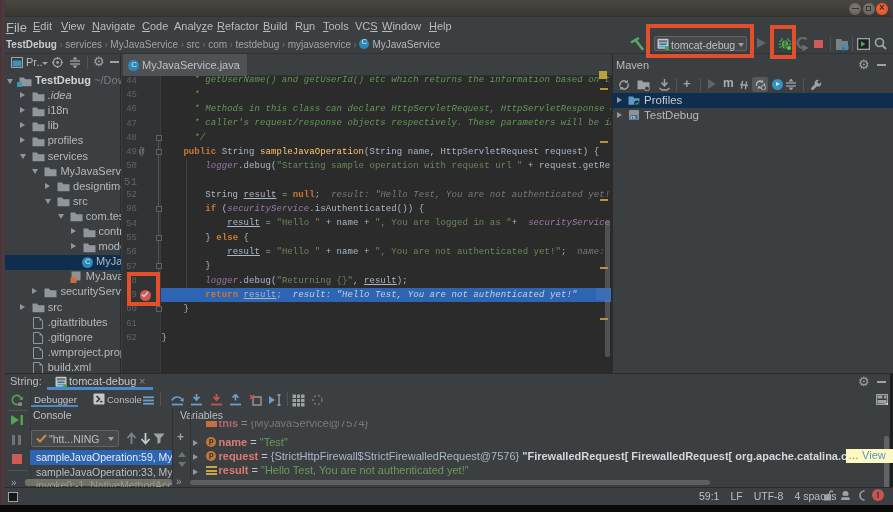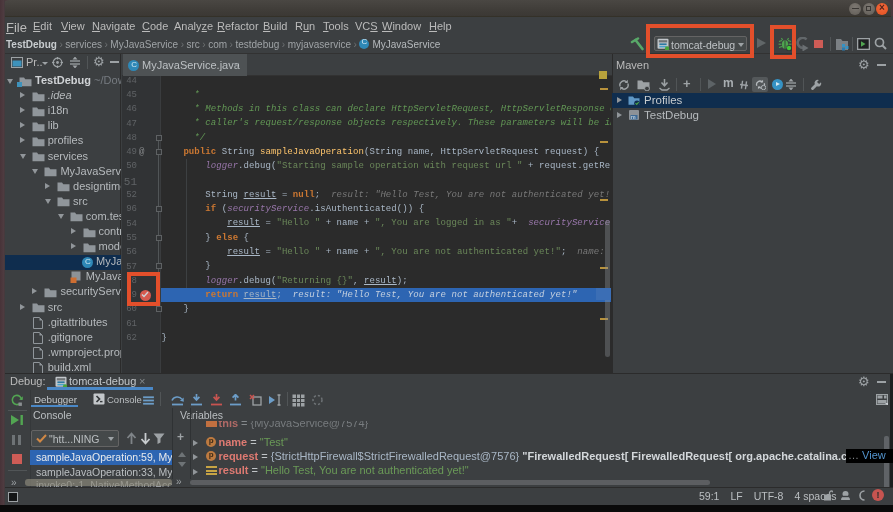--- a/index.html
+++ b/index.html
@@ -258,20 +258,21 @@
 <div class="abs" style="left:155.5px;top:148.9px;width:6px;height:6px;background:#313335;border:1px solid #5e6163;"></div>
 <div class="abs" style="left:155.5px;top:206.1px;width:6px;height:6px;background:#313335;border:1px solid #5e6163;"></div>
 <div class="abs" style="left:155.5px;top:234.7px;width:6px;height:6px;background:#313335;border:1px solid #5e6163;"></div>
 <div class="abs" style="left:155.5px;top:263.3px;width:6px;height:6px;background:#313335;border:1px solid #5e6163;"></div>
 <div class="abs" style="left:155.5px;top:306.2px;width:6px;height:6px;background:#313335;border:1px solid #5e6163;"></div>
 <div class="abs" style="left:139.5px;top:289.7px;width:11px;height:11px;border-radius:6px;background:#d6594f;"></div>
 <svg class="abs" style="left:141px;top:291.3px;" width="8" height="7" viewBox="0 0 8 7">
 <path d="M1 3.5 L3 5.5 L7 1" stroke="#cdd3d8" stroke-width="1.4" fill="none"></path>
     </svg>
 <div class="abs" style="left:161.5px;top:76px;width:449px;height:297px;overflow:hidden;">
+      <div class="abs nowrap mono" style="left:0px;top:-0.6px;font-size:9px;letter-spacing:0.07px;"><span style="color:#629755;font-style:italic;">      * getUserName() and getUserId() etc which returns the information based on t</span></div>
       <div class="abs nowrap mono" style="left:0px;top:13.7px;font-size:9px;letter-spacing:0.07px;"><span style="color:#629755;font-style:italic;">      *</span></div>
       <div class="abs nowrap mono" style="left:0px;top:28.0px;font-size:9px;letter-spacing:0.07px;"><span style="color:#629755;font-style:italic;">      * Methods in this class can declare HttpServletRequest, HttpServletResponse o</span></div>
       <div class="abs nowrap mono" style="left:0px;top:42.3px;font-size:9px;letter-spacing:0.07px;"><span style="color:#629755;font-style:italic;">      * caller's request/response objects respectively. These parameters will be in</span></div>
       <div class="abs nowrap mono" style="left:0px;top:56.6px;font-size:9px;letter-spacing:0.07px;"><span style="color:#629755;font-style:italic;">      */</span></div>
       <div class="abs nowrap mono" style="left:0px;top:70.9px;font-size:9px;letter-spacing:0.07px;"><span style="color:#a9b7c6;">    </span><span style="color:#cc7832;font-weight:bold;">public</span><span style="color:#a9b7c6;"> String </span><span style="color:#ffc66d;">sampleJavaOperation</span><span style="color:#a9b7c6;">(String </span><span style="color:#a9b7c6;">name</span><span style="color:#a9b7c6;">, HttpServletRequest </span><span style="color:#a9b7c6;">request</span><span style="color:#a9b7c6;">) {</span></div>
       <div class="abs nowrap mono" style="left:0px;top:85.2px;font-size:9px;letter-spacing:0.07px;"><span style="color:#a9b7c6;">        </span><span style="color:#9876aa;font-style:italic;">logger</span><span style="color:#a9b7c6;">.debug(</span><span style="color:#6a8759;">"Starting sample operation with request url "</span><span style="color:#a9b7c6;"> + </span><span style="color:#a9b7c6;">request</span><span style="color:#a9b7c6;">.getRe</span></div>
       <div class="abs nowrap mono" style="left:0px;top:99.5px;font-size:9px;letter-spacing:0.07px;"></div>
       <div class="abs nowrap mono" style="left:0px;top:113.8px;font-size:9px;letter-spacing:0.07px;"><span style="color:#a9b7c6;">        String </span><span style="color:#a9b7c6;text-decoration:underline;">result</span><span style="color:#a9b7c6;"> = </span><span style="color:#cc7832;font-weight:bold;">null</span><span style="color:#a9b7c6;">;</span><span style="color:#787878;font-style:italic;">  result: "Hello Test, You are not authenticated yet!</span></div>
       <div class="abs nowrap mono" style="left:0px;top:128.1px;font-size:9px;letter-spacing:0.07px;"><span style="color:#a9b7c6;">        </span><span style="color:#cc7832;font-weight:bold;">if</span><span style="color:#a9b7c6;"> (</span><span style="color:#9876aa;font-style:italic;">securityService</span><span style="color:#a9b7c6;">.isAuthenticated()) {</span></div>
       <div class="abs nowrap mono" style="left:0px;top:142.4px;font-size:9px;letter-spacing:0.07px;"><span style="color:#a9b7c6;">            </span><span style="color:#a9b7c6;text-decoration:underline;">result</span><span style="color:#a9b7c6;"> = </span><span style="color:#6a8759;">"Hello "</span><span style="color:#a9b7c6;"> + </span><span style="color:#a9b7c6;">name</span><span style="color:#a9b7c6;"> + </span><span style="color:#6a8759;">", You are logged in as "</span><span style="color:#a9b7c6;">+  </span><span style="color:#9876aa;font-style:italic;">securityService</span></div>
@@ -348,21 +349,21 @@
     </svg>
 <div class="abs nowrap" style="left:644px;top:94px;font-size:11.5px;color:#c7cbce;">Profiles</div>
 <div class="abs" style="left:617.0px;top:111.5px;width:0;height:0;border-top:3.8px solid transparent;border-bottom:3.8px solid transparent;border-left:5px solid #91969a;"></div>
 <svg class="abs" style="left:628px;top:109px;" width="12" height="12" viewBox="0 0 12 12">
 <rect x="1" y="1" width="10" height="10" rx="1" fill="#8d9297"></rect>
 <rect x="2.5" y="6" width="7" height="4.5" fill="#3d6a96"></rect>
 <text x="3" y="10" font-size="5.5" fill="#e8eef2" font-family="sans-serif">m</text>
     </svg>
 <div class="abs nowrap" style="left:644px;top:108.5px;font-size:11.5px;color:#b6babd;">TestDebug</div>
 <div class="abs" style="left:0;top:373px;width:893px;height:114px;background:#3c3f41;border-top:1px solid #2b2b2b;"></div>
-<div class="abs nowrap" style="left:10px;top:375px;font-size:11px;color:#bbbbbb;">Debug:</div>
+<div class="abs nowrap" style="left:10px;top:375px;font-size:11px;color:#bbbbbb;">String:</div>
 <svg class="abs" style="left:55px;top:376px;" width="12" height="12" viewBox="0 0 12 12">
 <rect x="0.5" y="0.8" width="11" height="10" rx="1" fill="#c2c7cb"></rect>
 <rect x="1.8" y="2.2" width="8.4" height="2.2" fill="#6f7376"></rect>
 <rect x="2.4" y="5.4" width="7.2" height="1.6" fill="#2e7aa3"></rect>
 <rect x="2.4" y="7.8" width="7.2" height="1.6" fill="#4aa3cc"></rect>
 <circle cx="10.2" cy="10.6" r="2.3" fill="#48a33c"></circle>
     </svg>
 <div class="abs nowrap" style="left:69px;top:375px;font-size:11px;color:#c3c7ca;">tomcat-debug</div>
 <div class="abs nowrap" style="left:139px;top:375px;font-size:11px;color:#84898c;">×</div>
 <div class="abs" style="left:47px;top:386.5px;width:106px;height:3px;background:#4a88c7;"></div>
@@ -483,21 +484,21 @@
         <div class="abs" style="left:193px;top:440.0px;width:0;height:0;border-top:3.8px solid transparent;border-bottom:3.8px solid transparent;border-left:5px solid #91969a;"></div>
         <div class="abs" style="left:206px;top:437px;width:10px;height:10px;border-radius:5px;background:#bd7a40;">
           <div style="position:absolute;left:2.8px;top:-1px;font-size:8px;color:#402c18;font-weight:bold;">p</div>
         </div>
         <div class="abs nowrap" style="left:218.5px;top:435.5px;font-size:11px;"><span style="color:#de7a72;font-weight:bold;">name</span><span style="color:#c0c4c7;"> = </span><span style="color:#6a9a57;">"Test"</span></div>
         <div class="abs" style="left:193px;top:454.0px;width:0;height:0;border-top:3.8px solid transparent;border-bottom:3.8px solid transparent;border-left:5px solid #91969a;"></div>
         <div class="abs" style="left:206px;top:451px;width:10px;height:10px;border-radius:5px;background:#bd7a40;">
           <div style="position:absolute;left:2.8px;top:-1px;font-size:8px;color:#402c18;font-weight:bold;">p</div>
         </div>
         <div class="abs nowrap" style="left:218.5px;top:449.5px;font-size:11px;"><span style="color:#de7a72;font-weight:bold;">request</span><span style="color:#c0c4c7;"> = </span><span style="color:#a9b7c6;">{StrictHttpFirewall$StrictFirewalledRequest@7576} </span><span style="color:#d3d7da;font-weight:bold;">"FirewalledRequest[ FirewalledRequest[ org.apache.catalina.connector.Re</span></div>
-        <div class="abs nowrap" style="left:846px;top:449px;width:47px;height:14px;font-size:11px;background:#000000;padding-left:2px;"><span style="color:#808487;">… </span><span style="color:#5394ce;">View</span></div>
+        <div class="abs nowrap" style="left:846px;top:449px;width:47px;height:14px;font-size:11px;background:#fef9c3;padding-left:2px;"><span style="color:#808487;">… </span><span style="color:#5394ce;">View</span></div>
         <div class="abs" style="left:193px;top:468.5px;width:0;height:0;border-top:3.8px solid transparent;border-bottom:3.8px solid transparent;border-left:5px solid #91969a;"></div>
         <div class="abs" style="left:206px;top:465px;width:11px;height:11px;">
           <div style="position:absolute;left:0;top:1px;width:11px;height:2.2px;background:#c7a444;"></div>
           <div style="position:absolute;left:0;top:4.5px;width:11px;height:2.2px;background:#c7a444;"></div>
           <div style="position:absolute;left:0;top:8px;width:11px;height:2.2px;background:#c7a444;"></div>
         </div>
         <div class="abs nowrap" style="left:218.5px;top:464.0px;font-size:11px;"><span style="color:#de7a72;font-weight:bold;">result</span><span style="color:#c0c4c7;"> = </span><span style="color:#6a9a57;">"Hello Test, You are not authenticated yet!"</span></div>
       </div>
     </div>
 <div class="abs" style="left:190px;top:480px;width:520px;height:5px;background:rgba(130,134,138,0.45);border-radius:2.5px;"></div>

